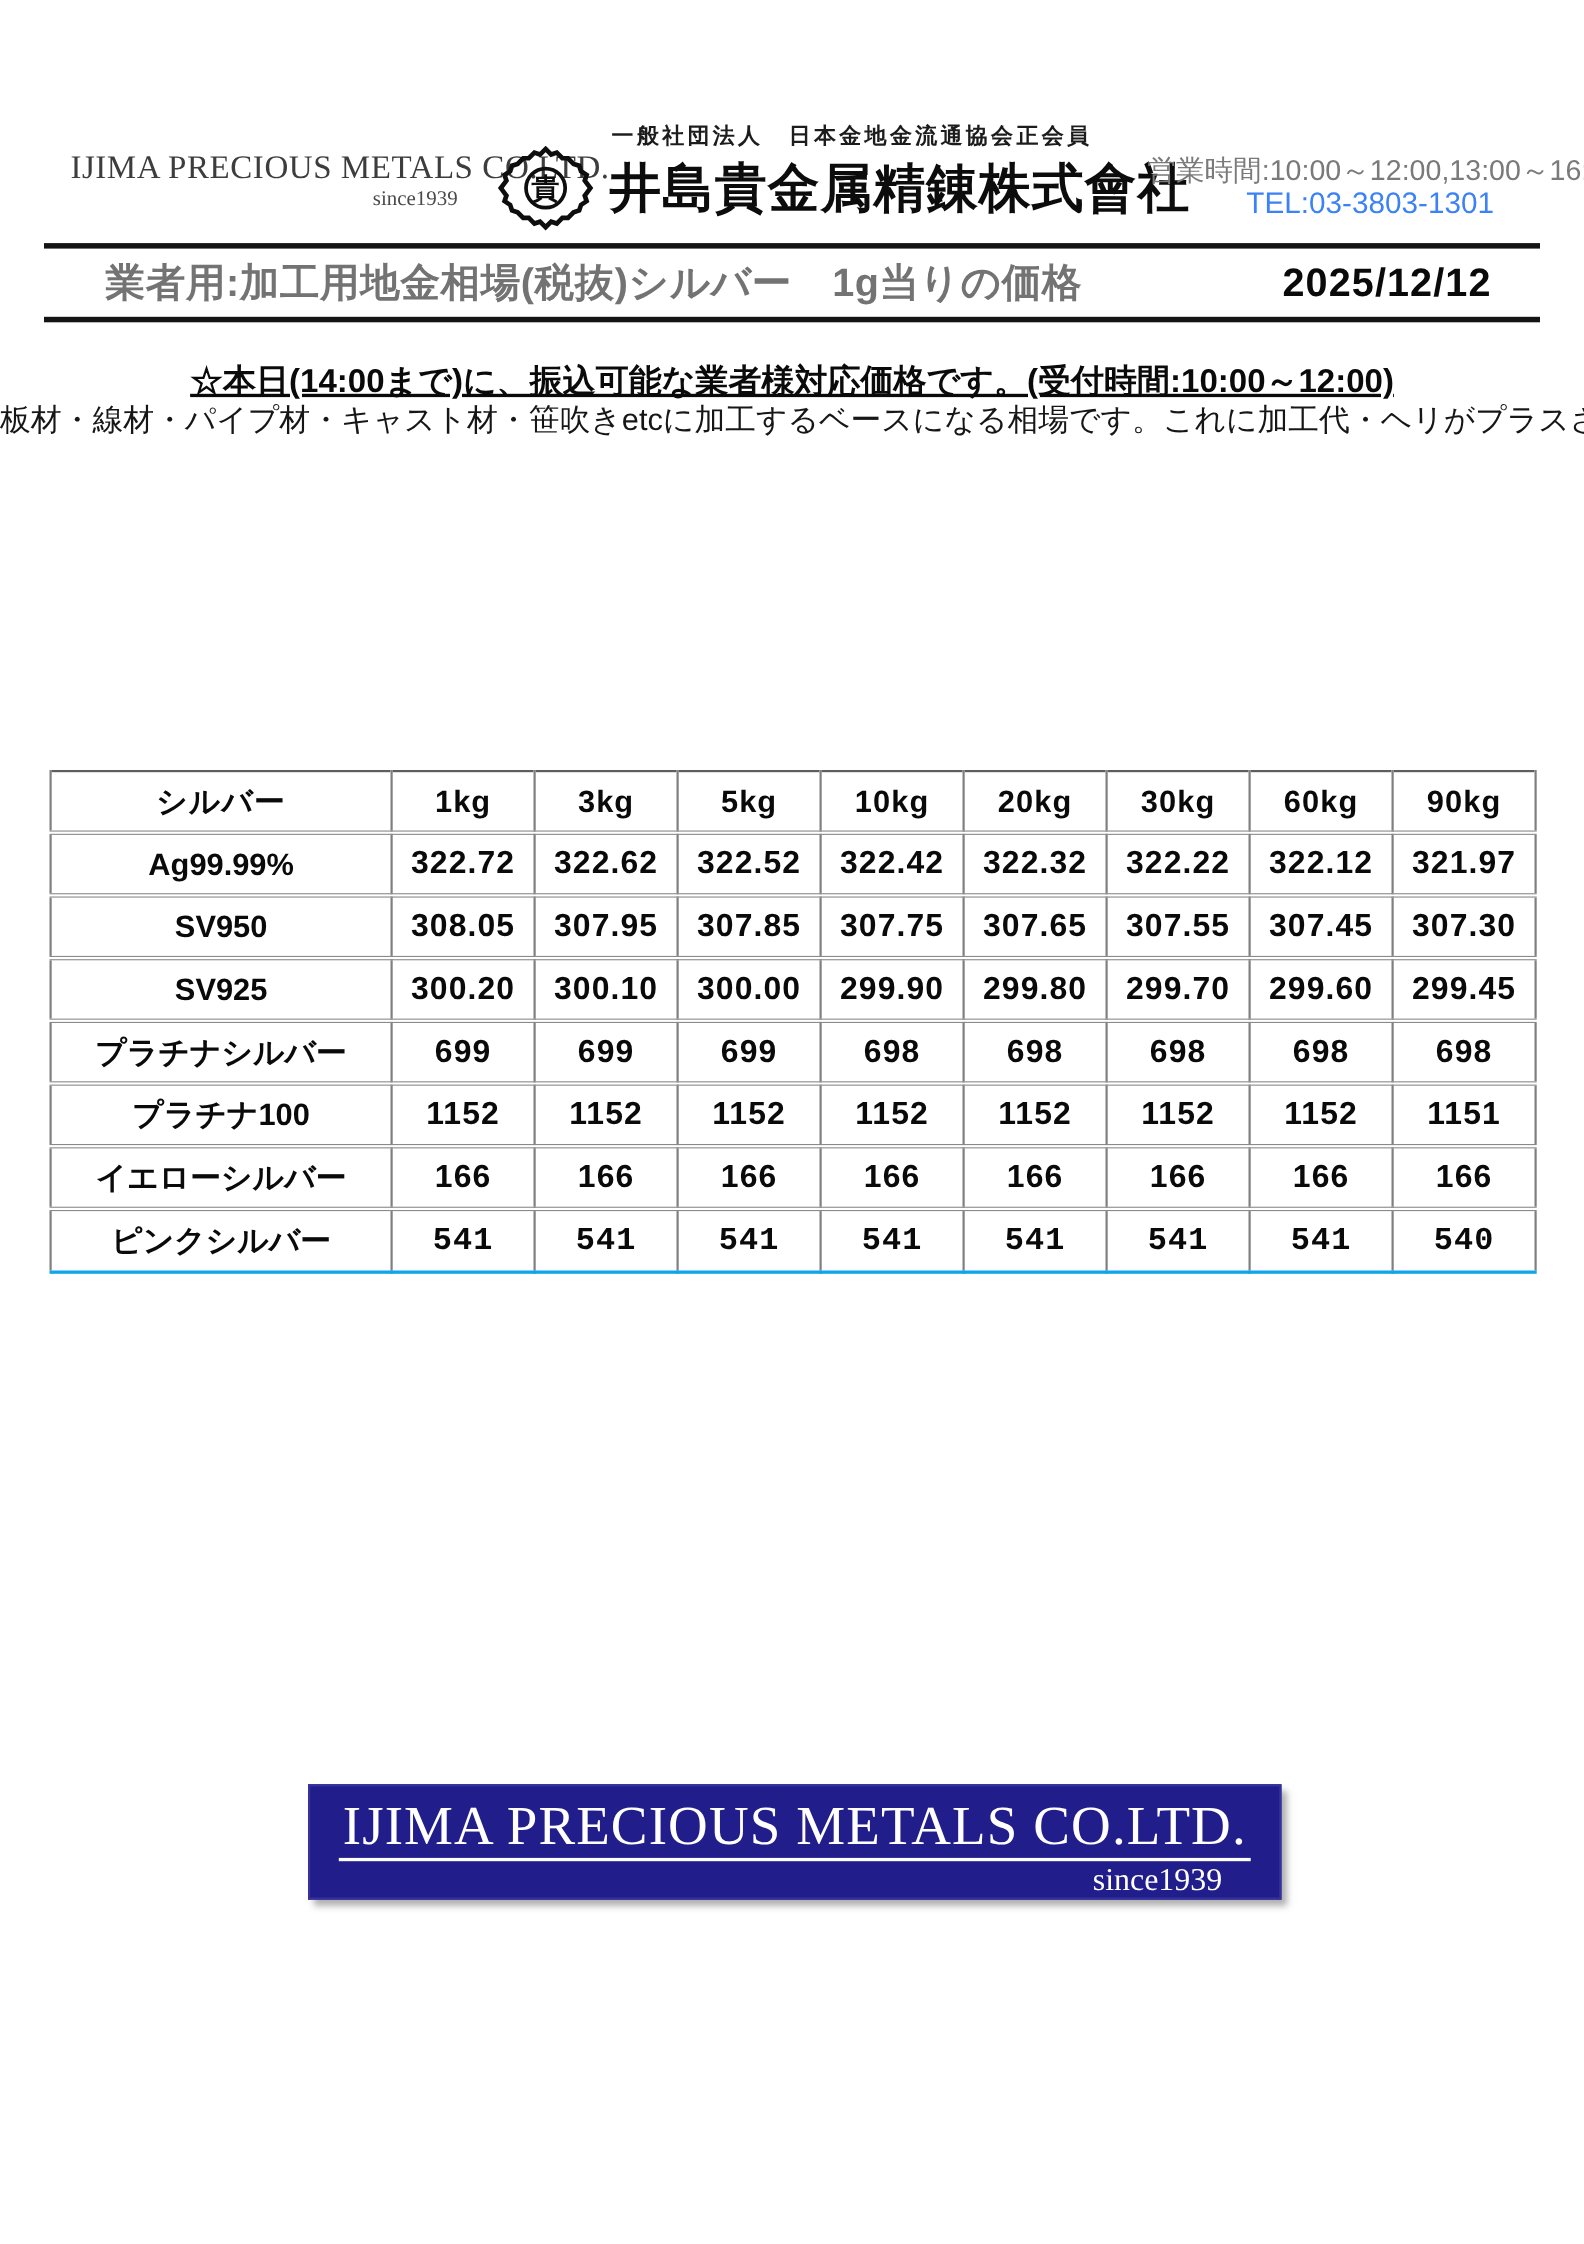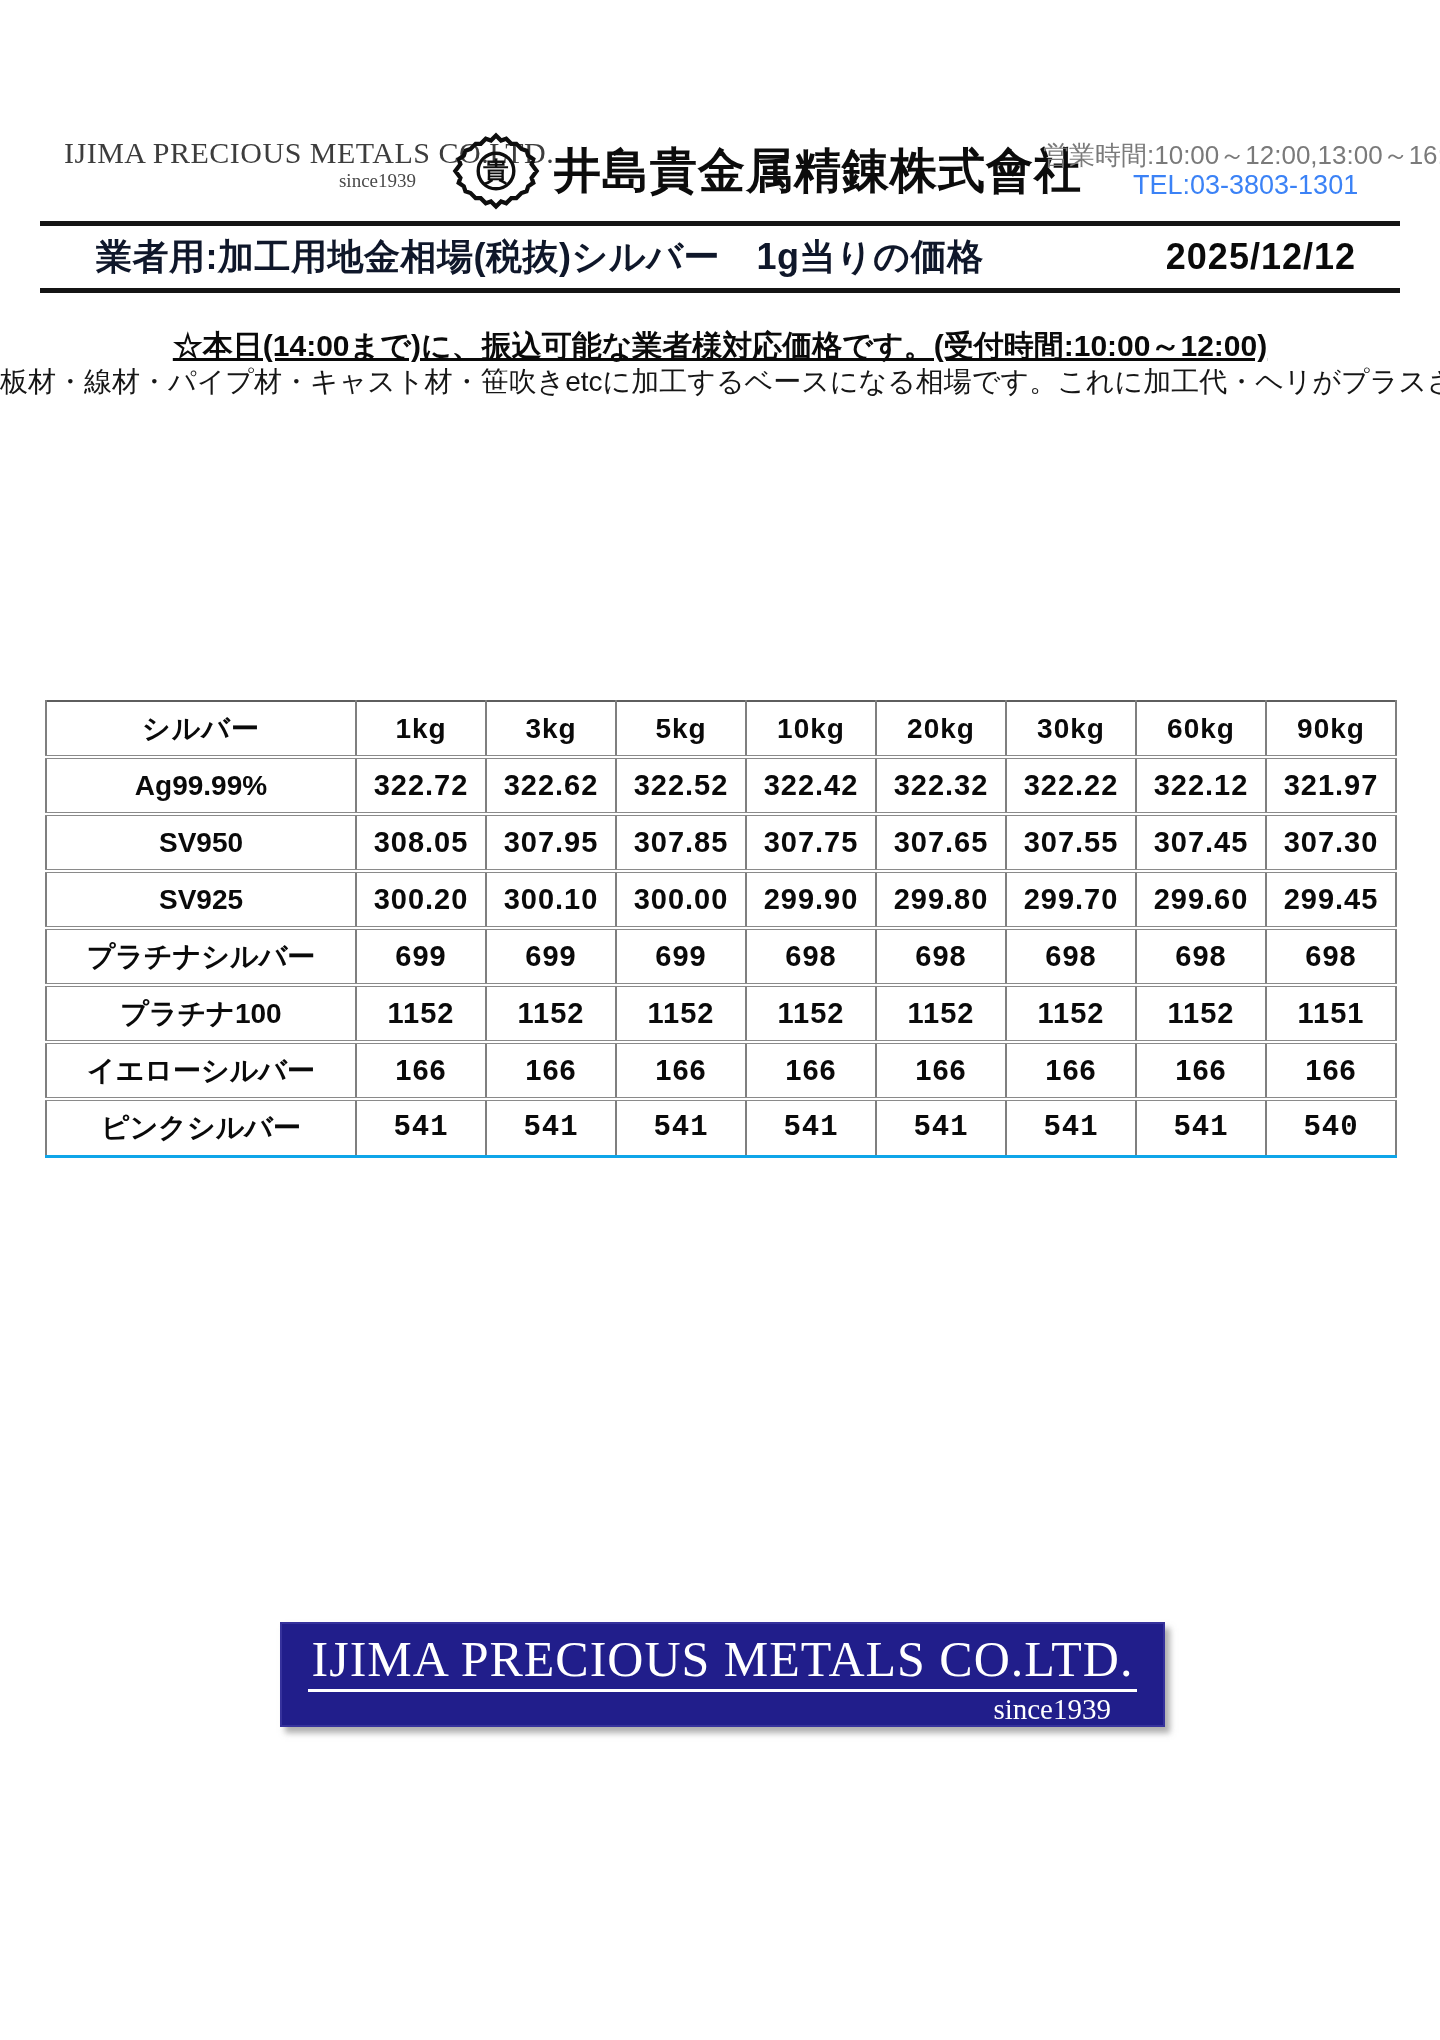--- a/index.html
+++ b/index.html
@@ -44,21 +44,21 @@
     font-size:27px; color:#3b82f6; white-space:nowrap;
   }
 
   
   .title-bar {
     position:absolute; left:40px; top:221px; width:1360px; height:72px;
     border-top:5px solid #141414; border-bottom:5px solid #141414;
     display:flex; align-items:center;
   }
   .doc-title {
-    margin-left:56px; font-size:36px; font-weight:700; color:#0f172a;
+    margin-left:56px; font-size:36px; font-weight:700; color:#737373;
     letter-spacing:0.5px; white-space:nowrap;
   }
   .doc-date {
     margin-left:auto; margin-right:44px;
     font-size:36px; font-weight:600; color:#0a0a0a; letter-spacing:1px;
   }
 
   
   .notice-line1 {
     position:absolute; left:0; top:326px; width:1440px; text-align:center;
@@ -108,20 +108,21 @@
   }
 </style>
 </head>
 <body>
 
 <div class="page">
 
   <div class="company-en">IJIMA PRECIOUS METALS CO.LTD.</div>
   <div class="company-since">since1939</div>
 
+  <div class="association">一般社団法人　日本金地金流通協会正会員</div>
 
   <div class="brand-row">
     <span class="logo-mark">
       <svg viewBox="0 0 104 92" width="96" height="78" aria-hidden="true">
         <g fill="none" stroke="#0e0e0e">
           <path d="M52 4 L58 10 L64 8 L70 14 L76 14 L82 20 L88 22 L90 28 L96 32 L94 38 L100 46 L94 54 L96 60 L90 64 L88 70 L82 72 L76 78 L70 78 L64 84 L58 82 L52 88 L46 82 L40 84 L34 78 L28 78 L22 72 L16 70 L14 64 L8 60 L10 54 L4 46 L10 38 L8 32 L14 28 L16 22 L22 20 L28 14 L34 14 L40 8 L46 10 Z" stroke-width="5"></path>
           <circle cx="52" cy="46" r="21" stroke-width="4"></circle>
         </g>
         <text x="52" y="57" font-size="30" font-weight="bold" text-anchor="middle" fill="#0e0e0e" font-family="Liberation Sans, sans-serif">貴</text>
       </svg>

